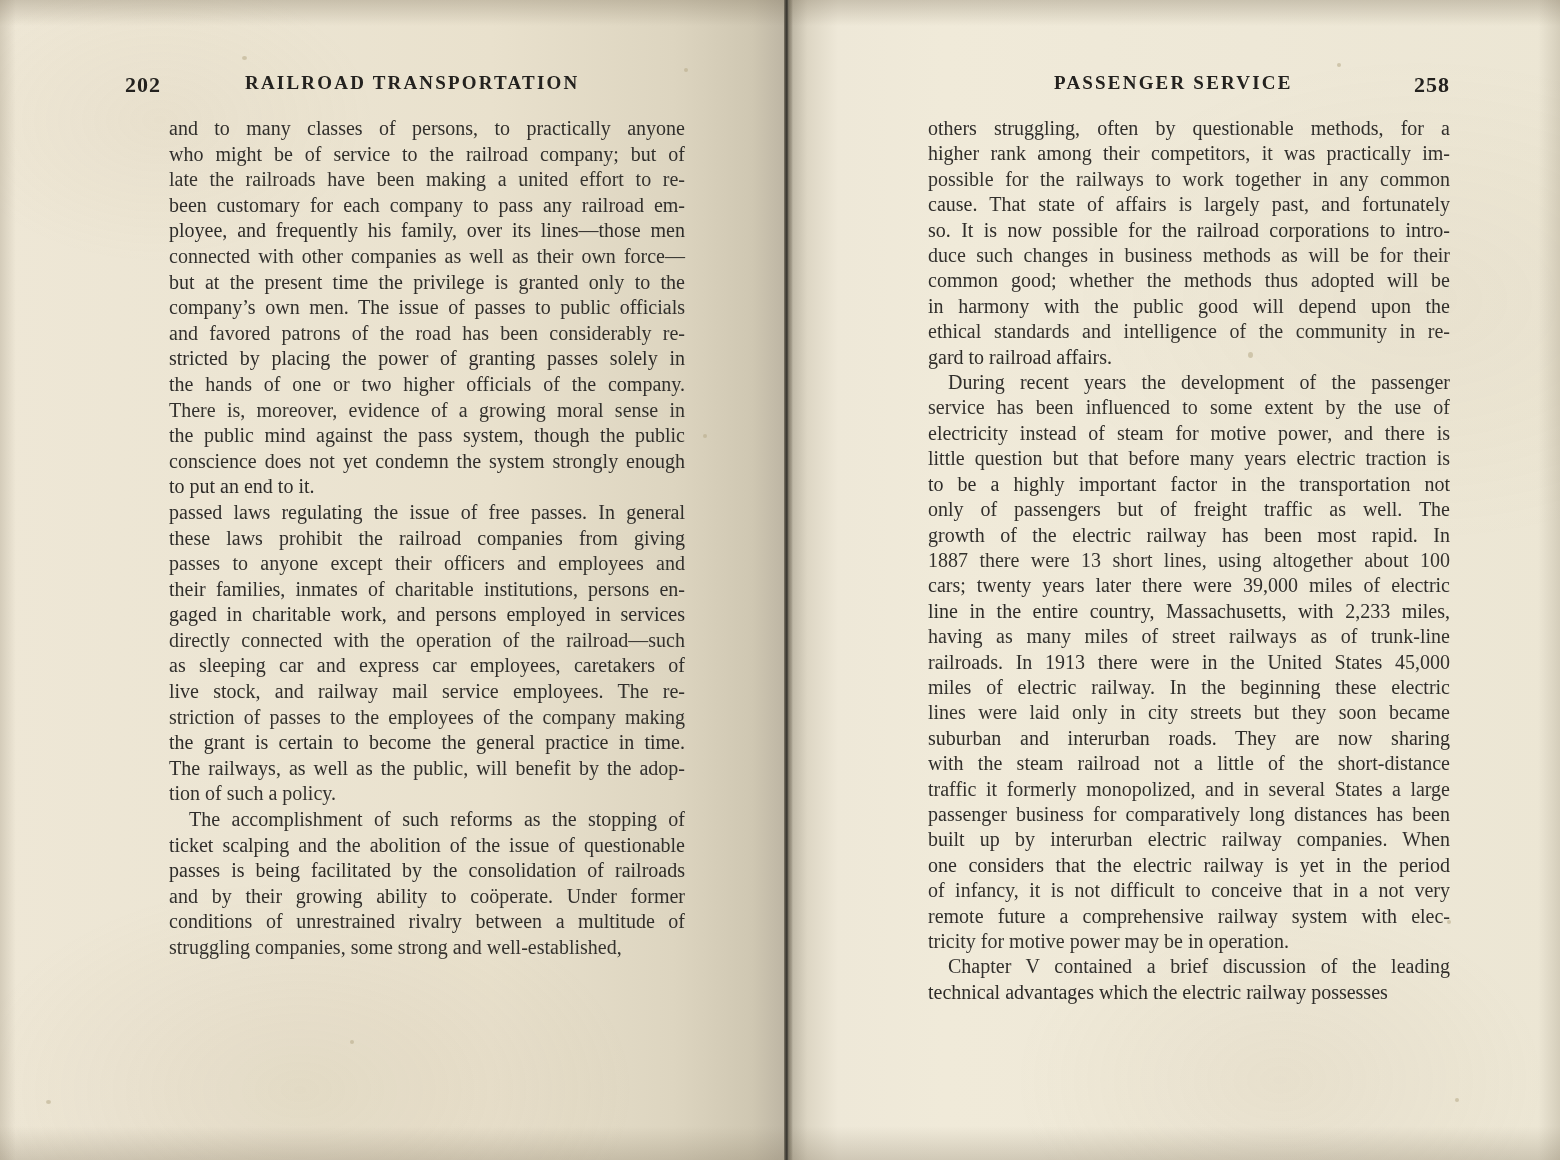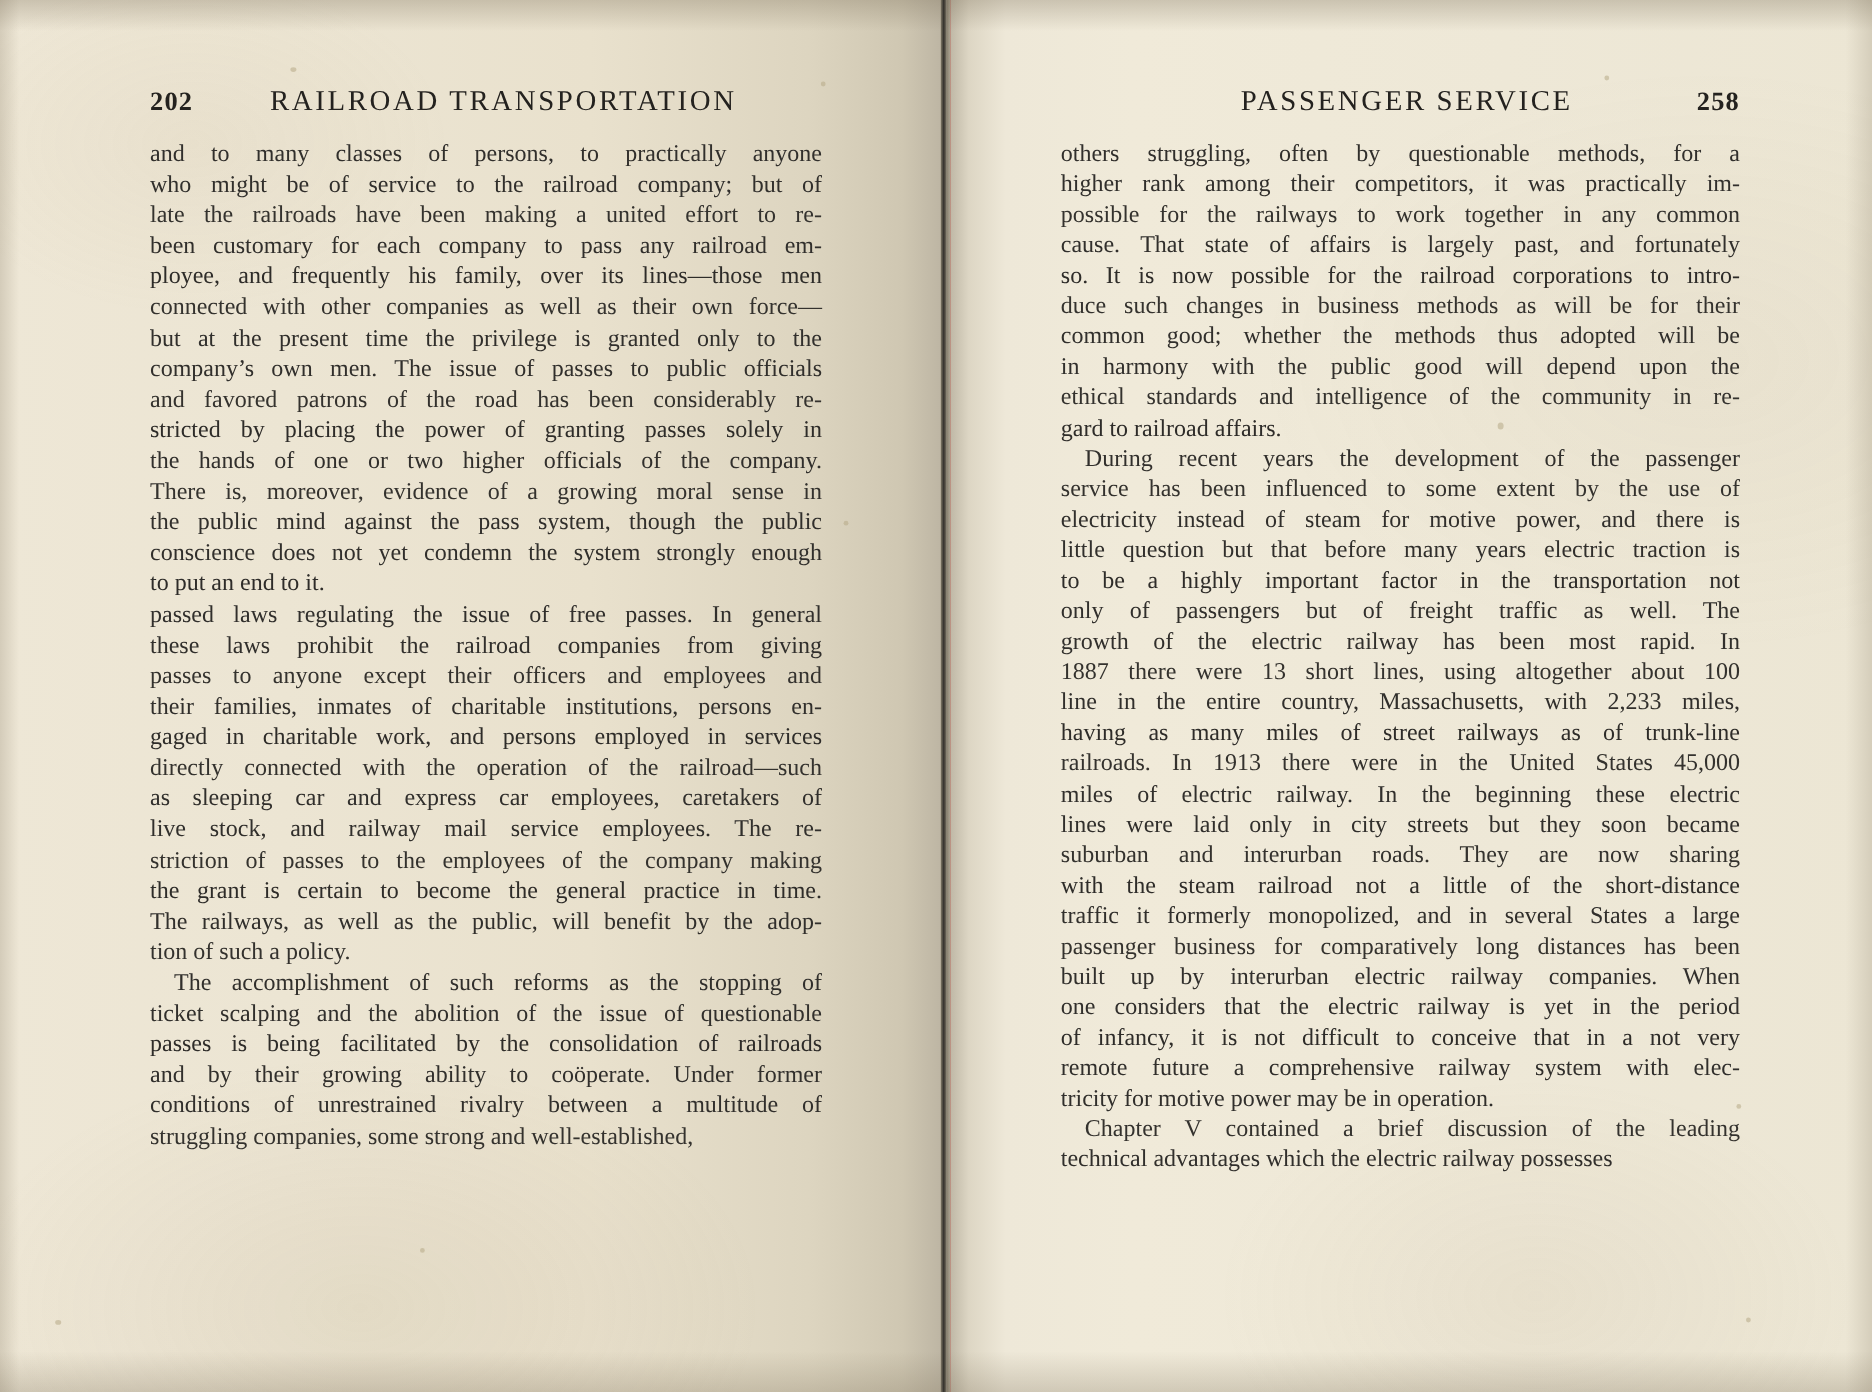--- a/index.html
+++ b/index.html
@@ -134,33 +134,35 @@
   .running-head .folio {
     position: absolute;
     top: 2px;
     font-weight: bold;
     font-size: 22px;
     letter-spacing: 1px;
   }
   .running-head .title {
     position: absolute;
     top: 2px;
-    font-weight: normal;
-    font-size: 24px;
+    font-weight: bold;
+    font-size: 19px;
     letter-spacing: 2.2px;
+    margin-left: 20px;
   }
   .rh-left .folio { left: 0; }
   .rh-left .title { left: 100px; }
   .rh-right .title { left: 150px; }
   .rh-right .folio { right: 0; }
 
   .body {
     font-size: 20px;
     line-height: 25.6px;
     color: #312f2c;
+    margin-left: 44px;
   }
   .body-right { line-height: 25.4px; }
 
   .tline {
     display: block;
     white-space: nowrap;
     text-align: justify;
     text-align-last: justify;
     position: relative;
   }
@@ -261,20 +263,21 @@
         <span class="tline">ethical standards and intelligence of the community in re-</span>
         <span class="tline flush">gard to railroad affairs.</span>
         <span class="tline indent">During recent years the development of the passenger</span>
         <span class="tline">service has been influenced to some extent by the use of</span>
         <span class="tline">electricity instead of steam for motive power, and there is</span>
         <span class="tline">little question but that before many years electric traction is</span>
         <span class="tline">to be a highly important factor in the transportation not</span>
         <span class="tline">only of passengers but of freight traffic as well.  The</span>
         <span class="tline">growth of the electric railway has been most rapid.  In</span>
         <span class="tline">1887 there were 13 short lines, using altogether about 100</span>
+        <span class="tline">cars; twenty years later there were 39,000 miles of electric</span>
         <span class="tline">line in the entire country, Massachusetts, with 2,233 miles,</span>
         <span class="tline">having as many miles of street railways as of trunk-line</span>
         <span class="tline">railroads.  In 1913 there were in the United States 45,000</span>
         <span class="tline">miles of electric railway.  In the beginning these electric</span>
         <span class="tline">lines were laid only in city streets but they soon became</span>
         <span class="tline">suburban and interurban roads.  They are now sharing</span>
         <span class="tline">with the steam railroad not a little of the short-distance</span>
         <span class="tline">traffic it formerly monopolized, and in several States a large</span>
         <span class="tline">passenger business for comparatively long distances has been</span>
         <span class="tline">built up by interurban electric railway companies.  When</span>

